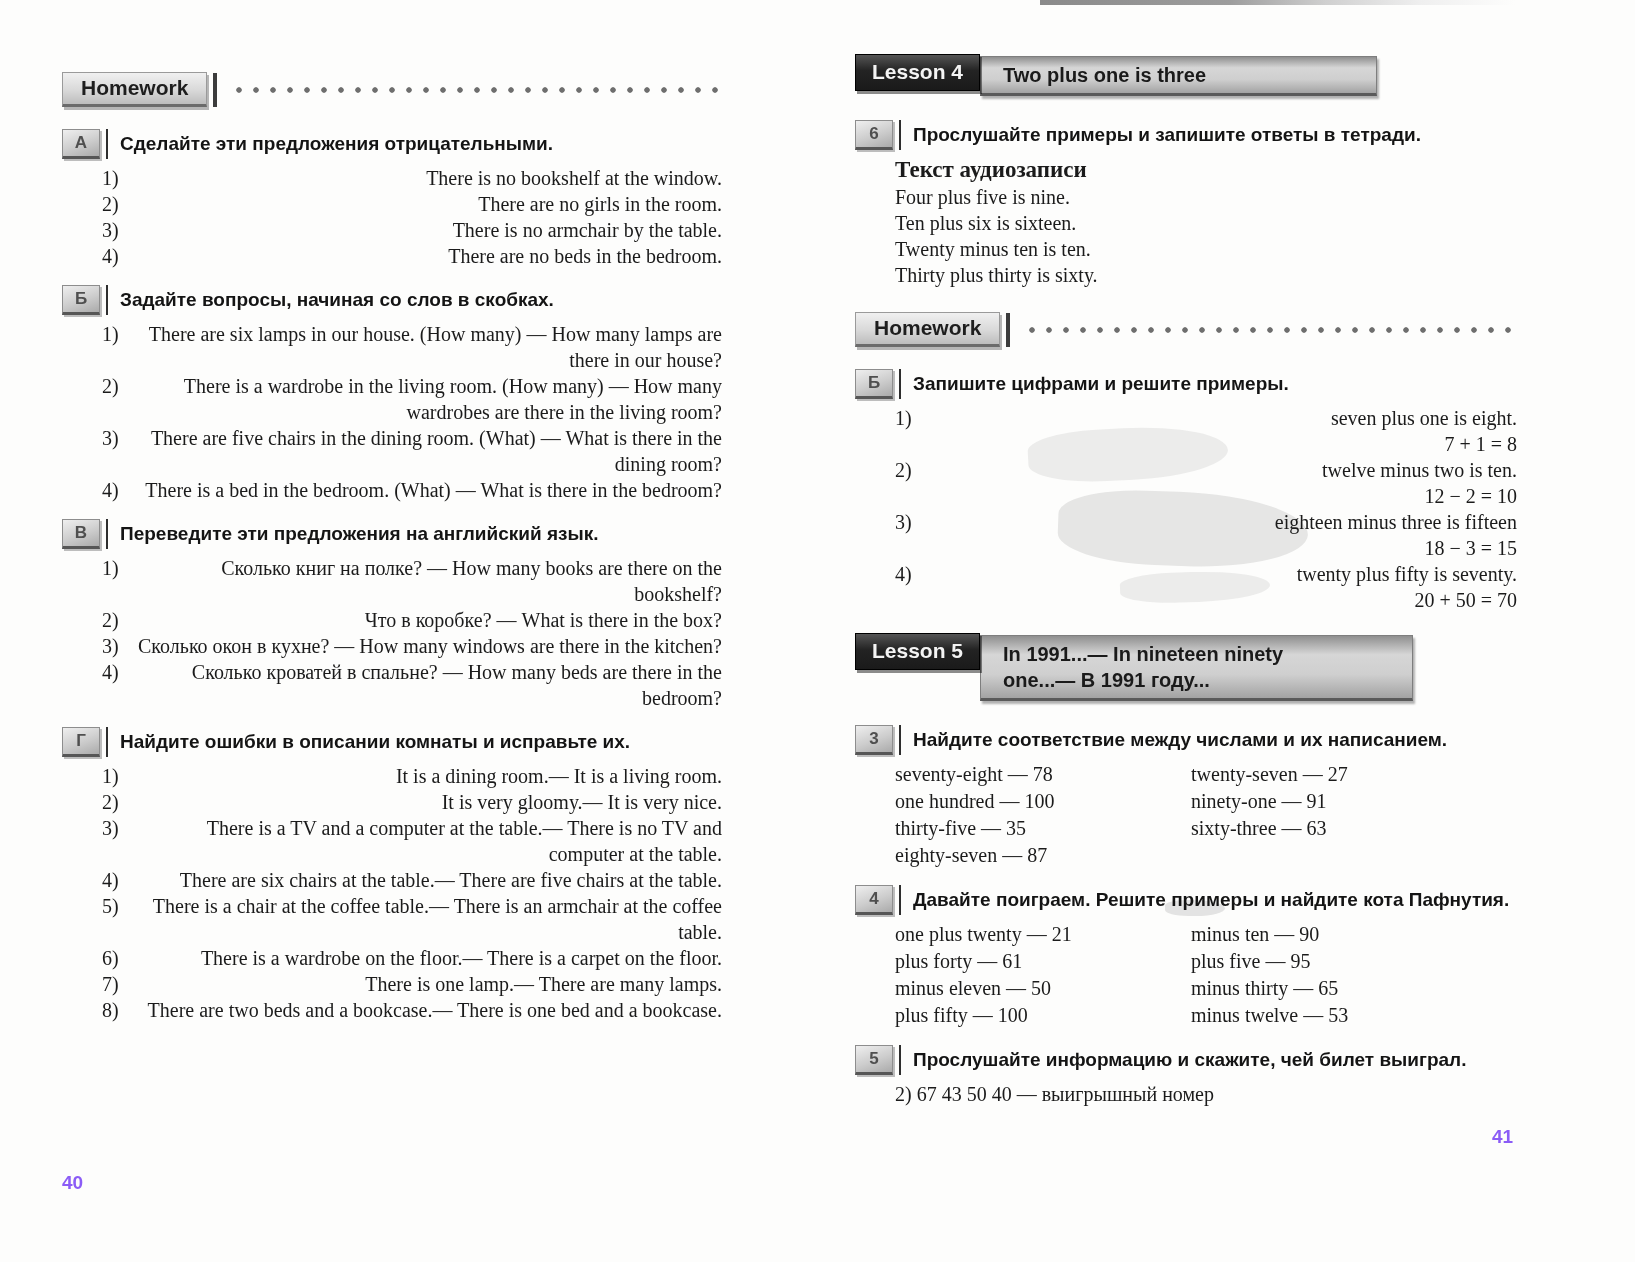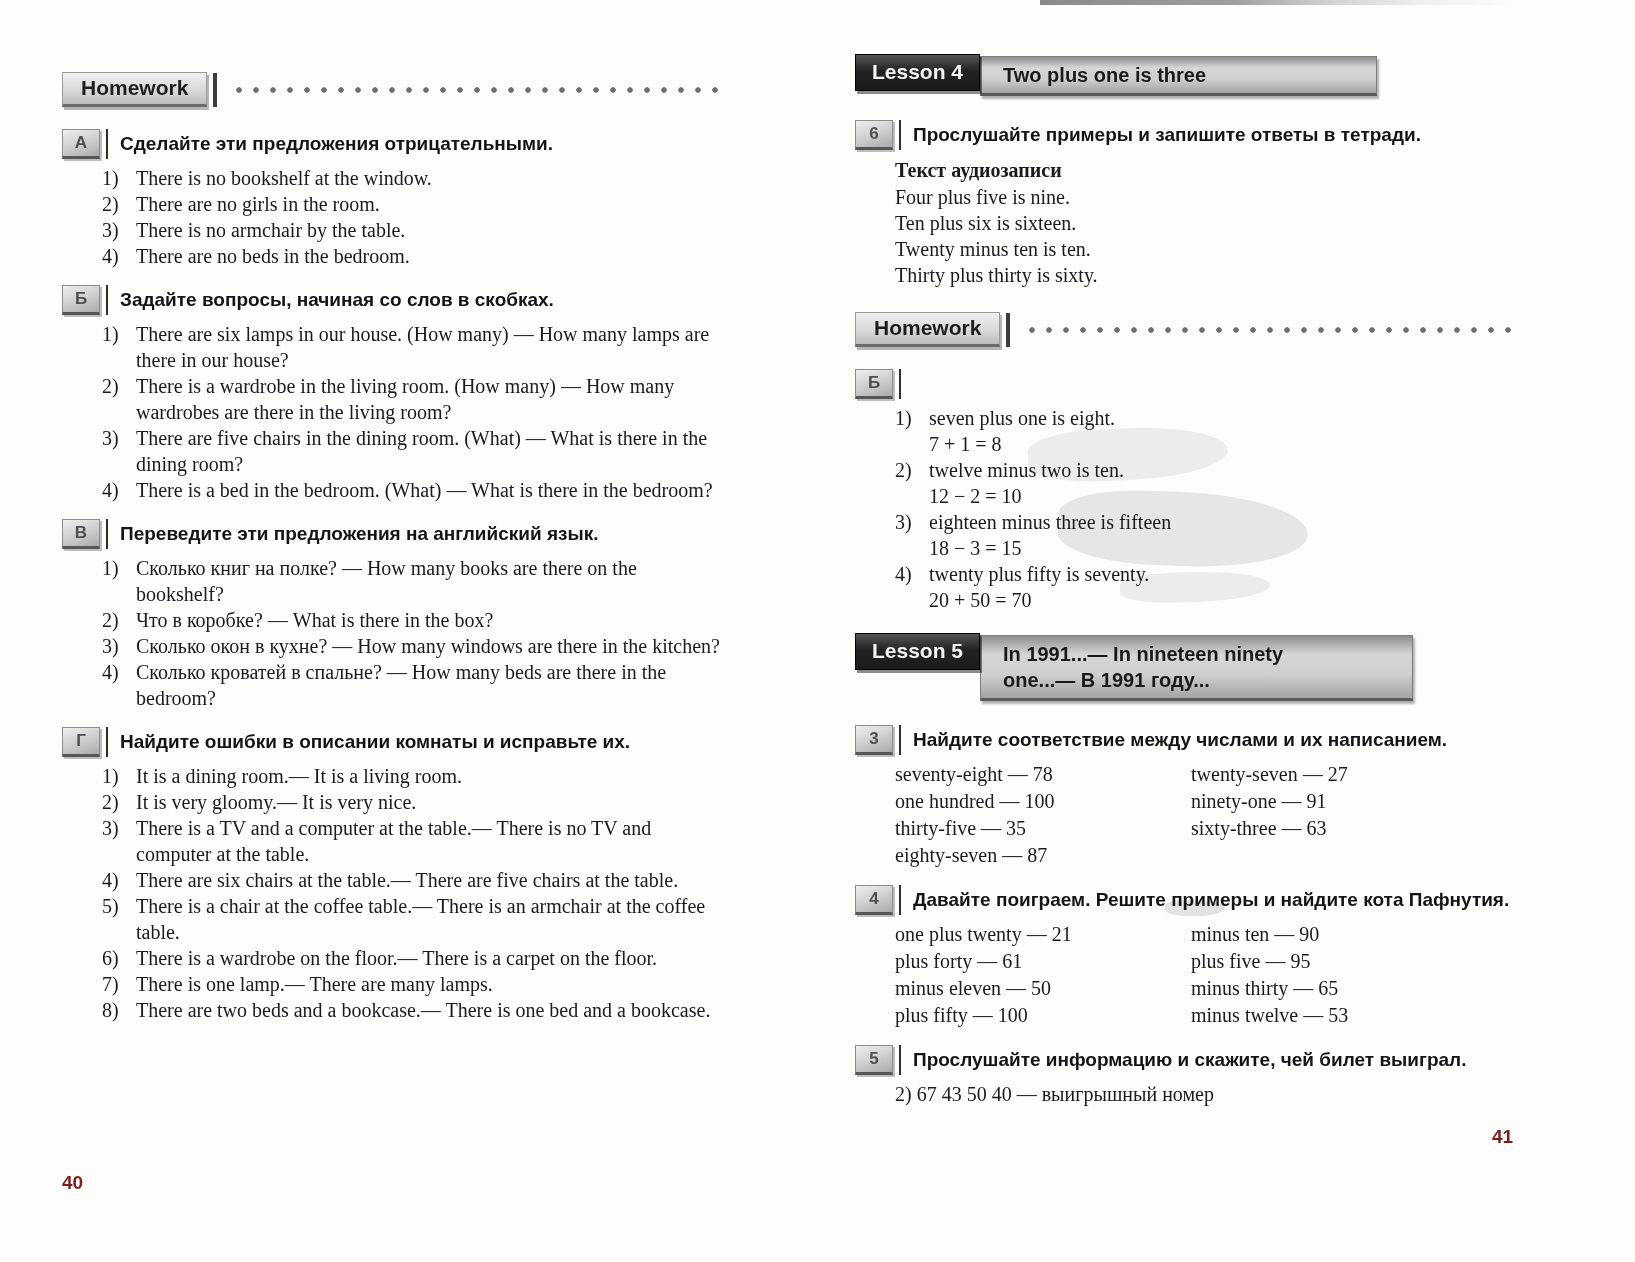--- a/index.html
+++ b/index.html
@@ -25,44 +25,44 @@
   .badge{flex:0 0 auto;width:36px;height:26px;line-height:26px;text-align:center;
          font-family:"Liberation Sans",sans-serif;font-weight:bold;font-size:17px;color:#4f4f4f;
          background:linear-gradient(160deg,#efefef 0%,#cccccc 55%,#aaaaaa 100%);
          border:1px solid #8d8d8d;border-bottom:3px solid #565656;
          box-shadow:2px 2px 0 rgba(0,0,0,0.25);}
   .vbar{width:2px;height:30px;background:#2e2e2e;margin:0 12px 0 6px;flex:0 0 auto;}
   .ex-title{font-family:"Liberation Sans",sans-serif;font-weight:bold;font-size:19px;
             color:#141414;padding-top:3px;line-height:24px;}
   .numlist{list-style:none;margin:2px 0 0 0;padding:0 0 0 40px;counter-reset:n;}
   .numlist li{position:relative;counter-increment:n;padding-left:34px;
-              font-size:20px;line-height:26px;margin:0;}
+              font-size:20px;line-height:26px;margin:0;text-align:right;}
   .numlist li::before{content:counter(n) ")";position:absolute;left:0;top:0;}
   .plain-lines{padding-left:40px;font-size:20px;line-height:26px;}
-  .subhead{padding-left:40px;font-size:20px;line-height:28px;font-weight:bold;}
+  .subhead{padding-left:40px;font-size:23px;line-height:28px;font-weight:bold;}
   .frm{line-height:26px;}
   
   .lesson-head{position:relative;display:flex;align-items:flex-start;margin-bottom:24px;}
   .lesson-box{position:relative;z-index:2;margin-top:-2px;
               font-family:"Liberation Sans",sans-serif;font-weight:bold;font-size:21px;color:#f4f4f4;
               background:linear-gradient(180deg,#555 0%,#232323 45%,#1a1a1a 100%);
               border:1px solid #000;padding:5px 16px 6px 16px;
               box-shadow:2px 3px 0 rgba(0,0,0,0.45);}
   .lesson-bar{flex:1;background:linear-gradient(180deg,#8f8f8f 0%,#d6d6d6 30%,#cfcfcf 62%,#a3a3a3 100%);
               border:1px solid #7e7e7e;border-bottom:3px solid #5a5a5a;
               box-shadow:2px 3px 2px rgba(0,0,0,0.3);
               font-family:"Liberation Sans",sans-serif;font-weight:bold;font-size:20px;color:#1a1a1a;
               padding:5px 10px 5px 22px;line-height:26px;}
   
   .pair-cols{display:flex;padding-left:40px;}
   .pcol{font-size:20px;line-height:27px;}
   .pcol-1{width:296px;}
   
   .pgnum{position:absolute;font-family:"Liberation Sans",sans-serif;font-weight:bold;
-         font-size:19px;color:#7f1d1d;}
+         font-size:19px;color:#8b5cf6;}
   .pg-left{left:62px;top:1172px;}
   .pg-right{left:1492px;top:1126px;}
   
   .top-line{position:absolute;left:1040px;top:0;width:475px;height:5px;
             background:linear-gradient(to right,#8a8a8a 0%,#9d9d9d 40%,#cfcfcf 60%,#efefef 80%,rgba(255,255,255,0));}
   .smudge{position:absolute;background:rgba(150,150,150,0.16);border-radius:40% 60% 55% 45%;}
   .sm1{left:1028px;top:428px;width:200px;height:52px;transform:rotate(-3deg);}
   .sm2{left:1058px;top:492px;width:250px;height:74px;transform:rotate(2deg);background:rgba(140,140,140,0.20);}
   .sm3{left:1120px;top:572px;width:150px;height:30px;transform:rotate(-2deg);}
   .sm4{left:1165px;top:900px;width:60px;height:16px;background:rgba(150,150,150,0.25);}
@@ -172,20 +172,21 @@
     <div class="hw-row" style="margin-top:24px;">
       <div class="hw-btn">Homework</div>
       <div class="hw-bar"></div>
       <div class="hw-dots"></div>
     </div>
 
     <div class="exercise">
       <div class="ex-head">
         <div class="badge">Б</div>
         <div class="vbar"></div>
+        <div class="ex-title">Запишите цифрами и решите примеры.</div>
       </div>
       <ol class="numlist">
         <li>
           <div>seven plus one is eight.</div>
           <div class="frm">7 + 1 = 8</div>
         </li>
         <li>
           <div>twelve minus two is ten.</div>
           <div class="frm">12 − 2 = 10</div>
         </li>

